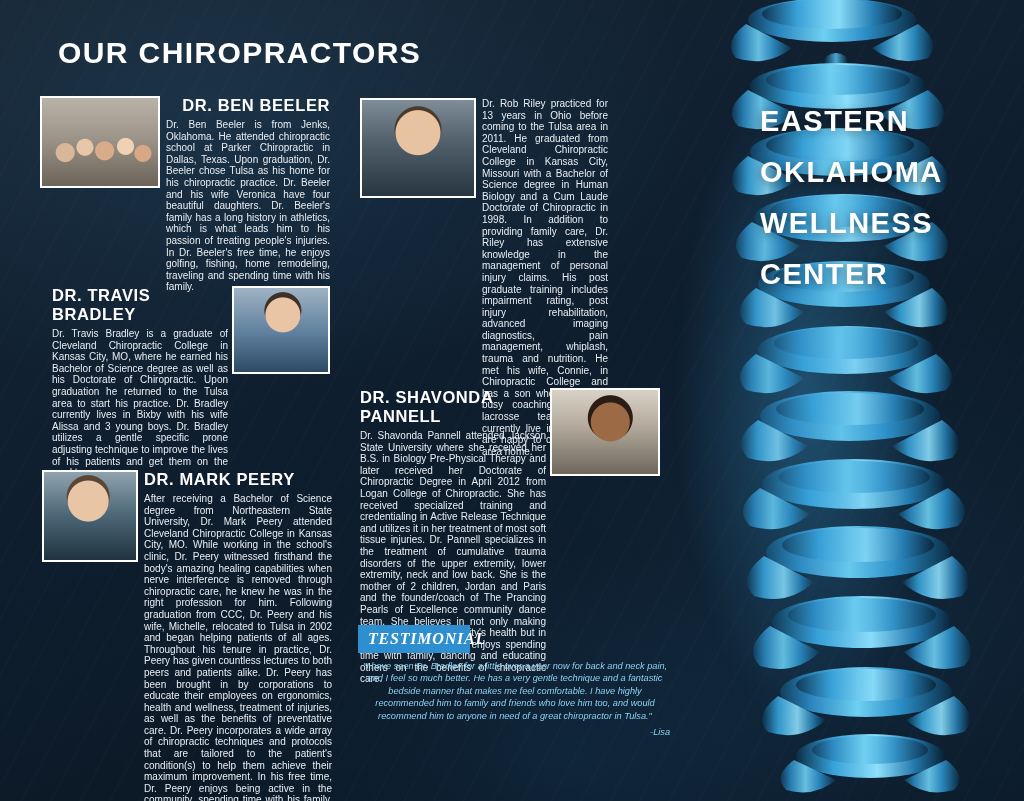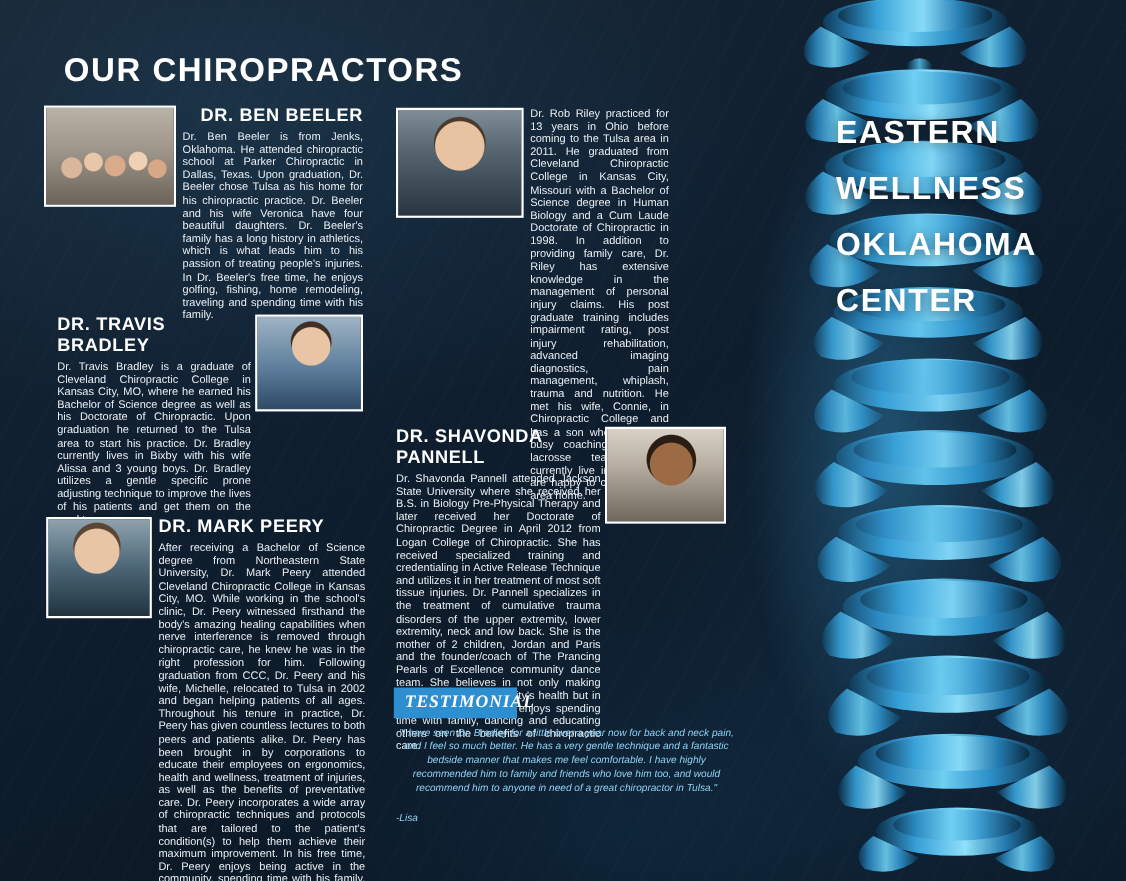--- a/index.html
+++ b/index.html
@@ -77,21 +77,21 @@
     text-transform: uppercase;
     text-shadow: 0 2px 10px rgba(0,0,0,0.45);
     z-index: 6;
   }
   .brand-title span { display: block; }
 
   
   .section-heading {
     position: absolute;
     left: 58px;
-    top: 48px;
+    top: 36px;
     color: #ffffff;
     font-family: "Liberation Sans Narrow", "Liberation Sans", sans-serif;
     font-weight: 700;
     font-size: 30px;
     letter-spacing: 1.4px;
     text-transform: uppercase;
     z-index: 6;
   }
 
   
@@ -191,22 +191,22 @@
     width: 310px;
     color: #8fd0f2;
     font-size: 9.2px;
     line-height: 12.4px;
     font-style: italic;
     text-align: center;
     z-index: 6;
   }
   .testimonial-sign {
     display: block;
-    margin-top: 15px;
-    text-align: left;
+    margin-top: 4px;
+    text-align: right;
   }
 </style>
 </head>
 <body>
 
 <div class="page">
   <div class="bg-texture"></div>
   <div class="bg-diag"></div>
 
   <div class="spine-wrap">
@@ -313,22 +313,22 @@
             <path d="M-76,4 q-22,16 -8,30 q28,8 50,-10 z" fill="url(#vgrad)" opacity="0.9"></path>
             <path d="M76,4 q22,16 8,30 q-28,8 -50,-10 z" fill="url(#vgrad)" opacity="0.9"></path>
           </g>
         </g>
       </g>
     </svg>
   </div>
 
   <div class="brand-title">
     <span>EASTERN</span>
+    <span>OKLAHOMA</span>
     <span>WELLNESS</span>
-    <span>OKLAHOMA</span>
     <span>CENTER</span>
   </div>
 
   <div class="section-heading">OUR CHIROPRACTORS</div>
 
   <div class="doc" style="left:40px; top:96px; width:290px;">
     <div class="photo" style="left:0px; top:0px; width:120px; height:92px;">
       <div class="ph-inner ph-family"></div>
     </div>
     <div style="margin-left:126px;text-align:right;">

